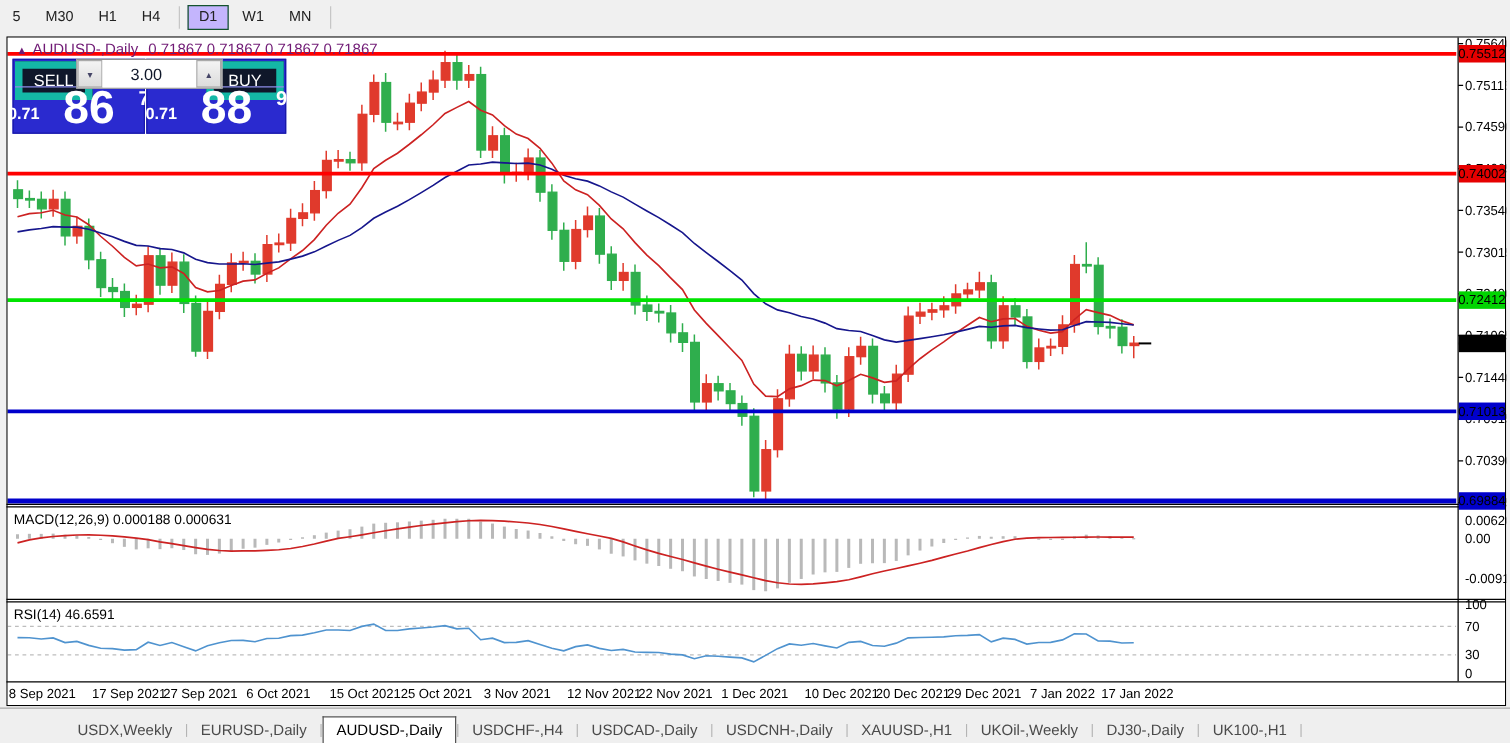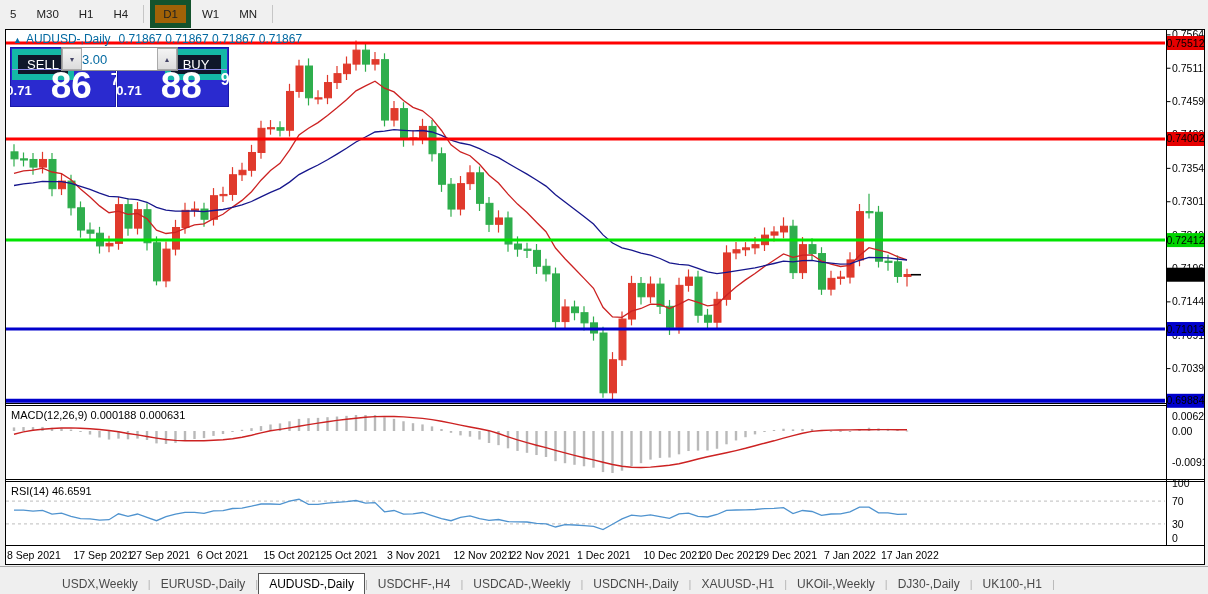--- a/index.html
+++ b/index.html
@@ -1,28 +1,28 @@
 <!DOCTYPE html>
 <html><head>
 <meta charset="utf-8">
 <style>
   html,body{margin:0;padding:0;width:1208px;height:594px;background:#f0f0f0;overflow:hidden;
             font-family:"Liberation Sans",sans-serif;-webkit-font-smoothing:antialiased;}
   
   #toolbar{position:absolute;left:0;top:0;width:1208px;height:28px;background:#f0f0f0;
            display:flex;align-items:center;}
   .tf-btn{font-size:11.5px;color:#222;padding:3px 8px;margin:0 1px;border:1px solid transparent;cursor:default;}
-  .tf-btn.active{background:#a16207;border:5px solid #14532d;}
+  .tf-btn.active{background:#c4b5fd;border:1px solid #14532d;}
   .tf-sep{width:1px;height:18px;background:#c6c6c6;margin:0 5px;}
   
   #chart-window{position:absolute;left:5px;top:29px;width:1200px;height:536px;background:#fff;}
   #cv{position:absolute;left:0;top:0;}
   svg text{font-family:"Liberation Sans",sans-serif;fill:#000;}
   
-  #chart-title{position:absolute;left:8px;top:3px;font-size:12px;color:#0369a1;z-index:3;white-space:nowrap;}
+  #chart-title{position:absolute;left:8px;top:3px;font-size:12px;color:#701a75;z-index:3;white-space:nowrap;}
   #chart-title .arr{font-size:9px;margin-right:4px;}
   #chart-title .qt{margin-left:8px;}
   
   #trade-panel{position:absolute;left:3px;top:18px;width:222px;height:58px;z-index:4;}
   .blk{position:absolute;top:0;height:58px;background:#2a2acf;border:1px solid #1818a8;}
   #blk-sell{left:2px;width:104px;}
   #blk-buy{left:109px;width:110px;}
   .blk .btn{position:absolute;top:1px;height:19px;width:50px;border:6px solid #14b8a6;
             color:#fff;font-size:13px;display:flex;align-items:center;justify-content:center;
             background:#0f172a;cursor:pointer;}
@@ -31,22 +31,22 @@
   .blk .divider{position:absolute;left:1px;right:1px;top:21px;height:1px;background:#8c8ce8;}
   .price-row{position:absolute;left:0;right:0;top:22px;bottom:0;display:flex;align-items:flex-end;
              justify-content:center;color:#fff;padding-bottom:3px;gap:18px;}
   .price-row .pfx{font-size:13px;font-weight:bold;margin:0 1px 5px 0;}
   .price-row .big{font-size:37px;font-weight:bold;line-height:34px;}
   .price-row .sup{font-size:16px;font-weight:bold;position:relative;top:-14px;margin-left:1px;}
   #vol-box{position:absolute;left:53px;top:0;width:115px;height:22px;background:#fff;
            border:1px solid #8f8f8f;display:flex;z-index:5;}
   .vol-arrow{width:18px;background:linear-gradient(#f4f4f4,#dcdcdc);border:1px solid #aaa;
              display:flex;align-items:center;justify-content:center;font-size:8px;color:#446;cursor:pointer;}
-  #vol-input{flex:1;border:none;outline:none;font-size:13px;text-align:left;padding:0 5px 0 0;
-             font-family:"Liberation Sans",sans-serif;color:#0369a1;background:#fff;min-width:0;}
+  #vol-input{flex:1;border:none;outline:none;font-size:13px;text-align:center;padding:0 5px 0 0;
+             font-family:"Liberation Sans",sans-serif;color:#0f172a;background:#fff;min-width:0;}
   
   #tabbar{position:absolute;left:0;top:566px;width:1208px;height:28px;background:#efefef;
           border-top:1px solid #a8a8a8;display:flex;align-items:flex-end;padding-left:44px;}
   .tab{font-size:12px;color:#4a4a4a;padding:3px 10px;margin-top:1px;cursor:pointer;white-space:nowrap;}
   .tab.active{background:#fff;border:1px solid #555;border-bottom-color:#fff;color:#000;font-weight:500;}
   .tab-sep{color:#b4b4b4;font-size:11px;}
   #tab-arrows{position:absolute;right:8px;top:7px;font-size:11px;color:#666;letter-spacing:10px;cursor:pointer;}
 </style>
 </head>
 <body>
@@ -503,21 +503,21 @@
   <div style="width:8px"></div>
   <span id="tab-container" style="display:flex;align-items:center;">
       <span class="tab">USDX,Weekly</span>
       <span class="tab-sep">|</span>
       <span class="tab">EURUSD-,Daily</span>
       <span class="tab-sep">|</span>
       <span class="tab active">AUDUSD-,Daily</span>
       <span class="tab-sep">|</span>
       <span class="tab">USDCHF-,H4</span>
       <span class="tab-sep">|</span>
-      <span class="tab">USDCAD-,Weekly</span>
+      <span class="tab">USDCAD-,Daily</span>
       <span class="tab-sep">|</span>
       <span class="tab">USDCNH-,Daily</span>
       <span class="tab-sep">|</span>
       <span class="tab">XAUUSD-,H1</span>
       <span class="tab-sep">|</span>
       <span class="tab">UKOil-,Weekly</span>
       <span class="tab-sep">|</span>
       <span class="tab">DJ30-,Daily</span>
       <span class="tab-sep">|</span>
       <span class="tab">UK100-,H1</span>

